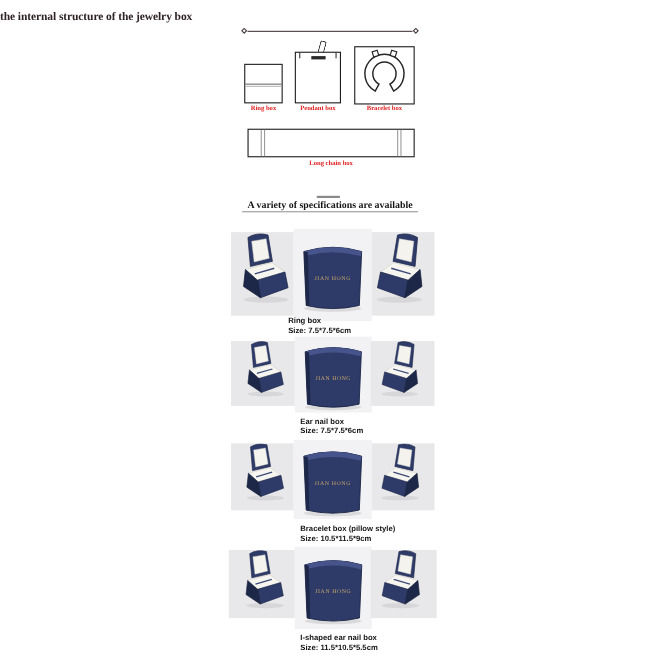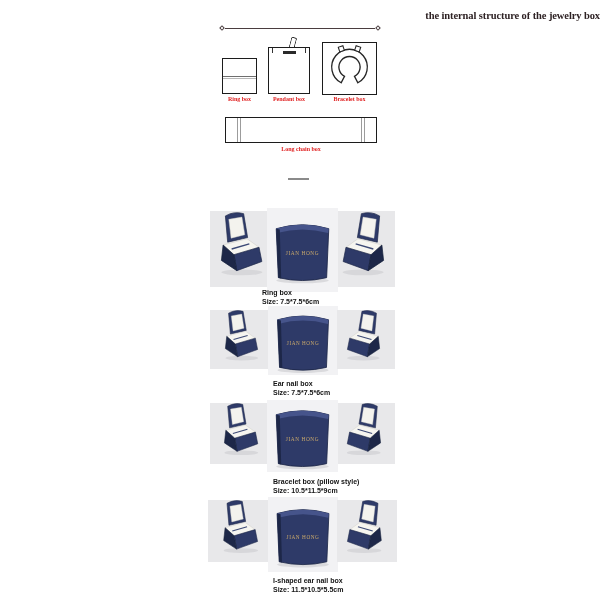--- a/index.html
+++ b/index.html
@@ -1,20 +1,20 @@
 <!DOCTYPE html>
 <html><head>
 <meta charset="utf-8">
 <style>
   html,body{margin:0;padding:0;background:#fff;}
   .canvas{position:relative;width:600px;height:600px;background:#ffffff;overflow:hidden;
           font-family:"Liberation Sans",sans-serif;}
 
   
-  .title{position:absolute;top:10px;left:0;width:600px;text-align:right;
+  .title{position:absolute;top:10px;left:0;width:600px;text-align:left;
          font-family:"Liberation Serif",serif;font-weight:bold;font-size:10.5px;
          color:#2e2224;letter-spacing:-0.1px;}
   .title-rule{position:absolute;top:25px;left:220px;width:160px;height:6px;}
   .title-rule .line{position:absolute;top:2.5px;left:5px;right:5px;height:1px;background:#4a3d3f;}
   .title-rule .diamond{position:absolute;top:1px;width:4px;height:4px;border:1px solid #4a3d3f;
          background:#fff;transform:rotate(45deg);box-sizing:border-box;}
   .title-rule .diamond.l{left:0;}
   .title-rule .diamond.r{right:0;}
 
   
@@ -103,20 +103,23 @@
     <div class="diag" style="left:225px;top:117px;width:152px;height:26px;">
       <div class="chain-line" style="left:11px;"></div>
       <div class="chain-line" style="left:14px;"></div>
       <div class="chain-line" style="right:11px;"></div>
       <div class="chain-line" style="right:14px;"></div>
     </div>
     <div class="diag-label" style="left:225px;top:146px;width:152px;">Long chain box</div>
   </div>
 
   <div class="spec-dash"></div>
+  <div class="spec-heading">
+    <span>A variety of specifications are available</span>
+  </div>
 
   <div>
 
     <div class="photo side" style="left:210px;top:211px;width:57px;height:76px;">
       <svg class="boxart" viewBox="0 0 100 130">
           <use href="#openbox"></use>
         </svg>
     </div>
     <div class="photo mid" style="left:267px;top:208px;width:71px;height:84px;">
       <svg class="boxart" viewBox="0 0 100 100">

